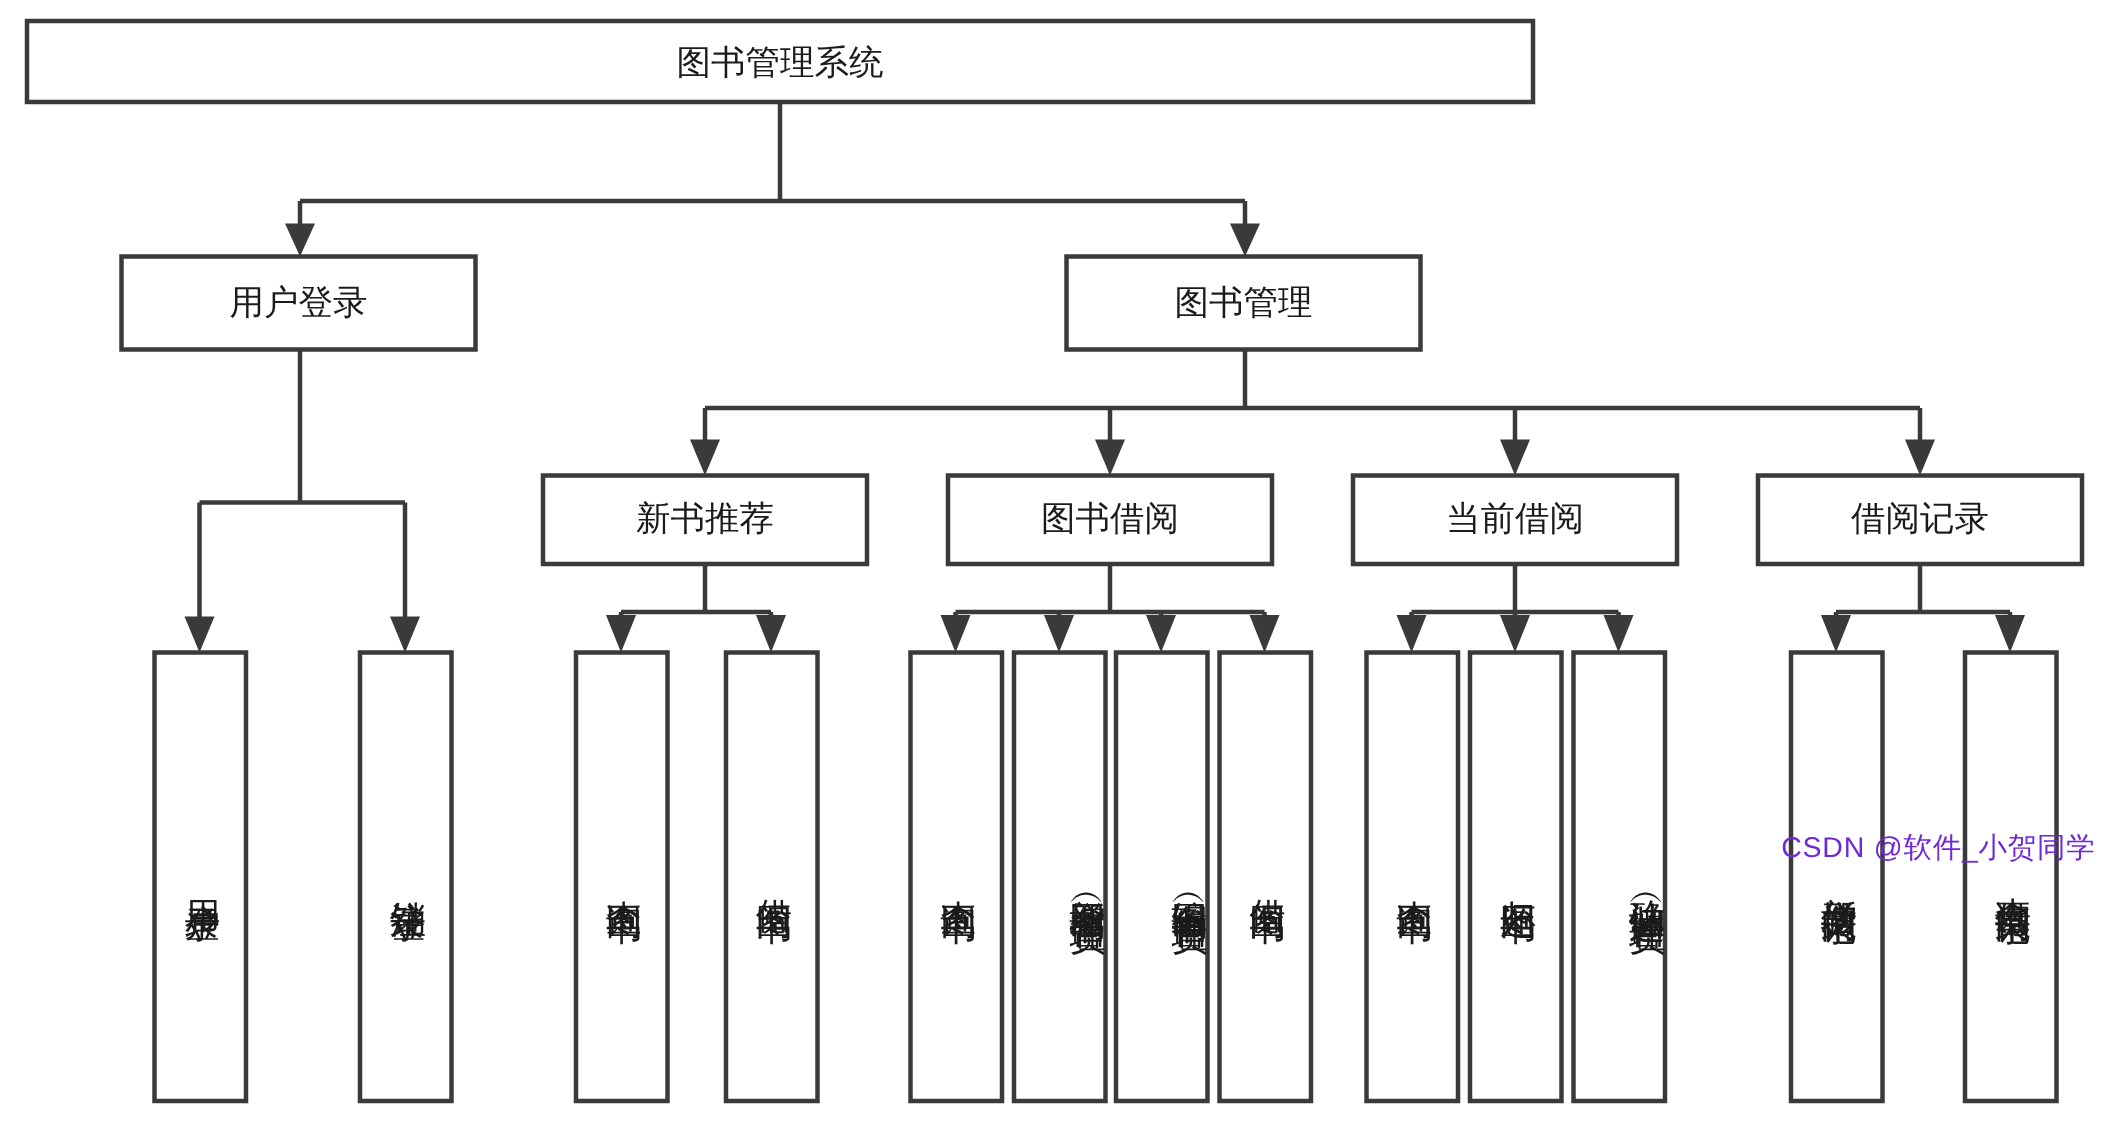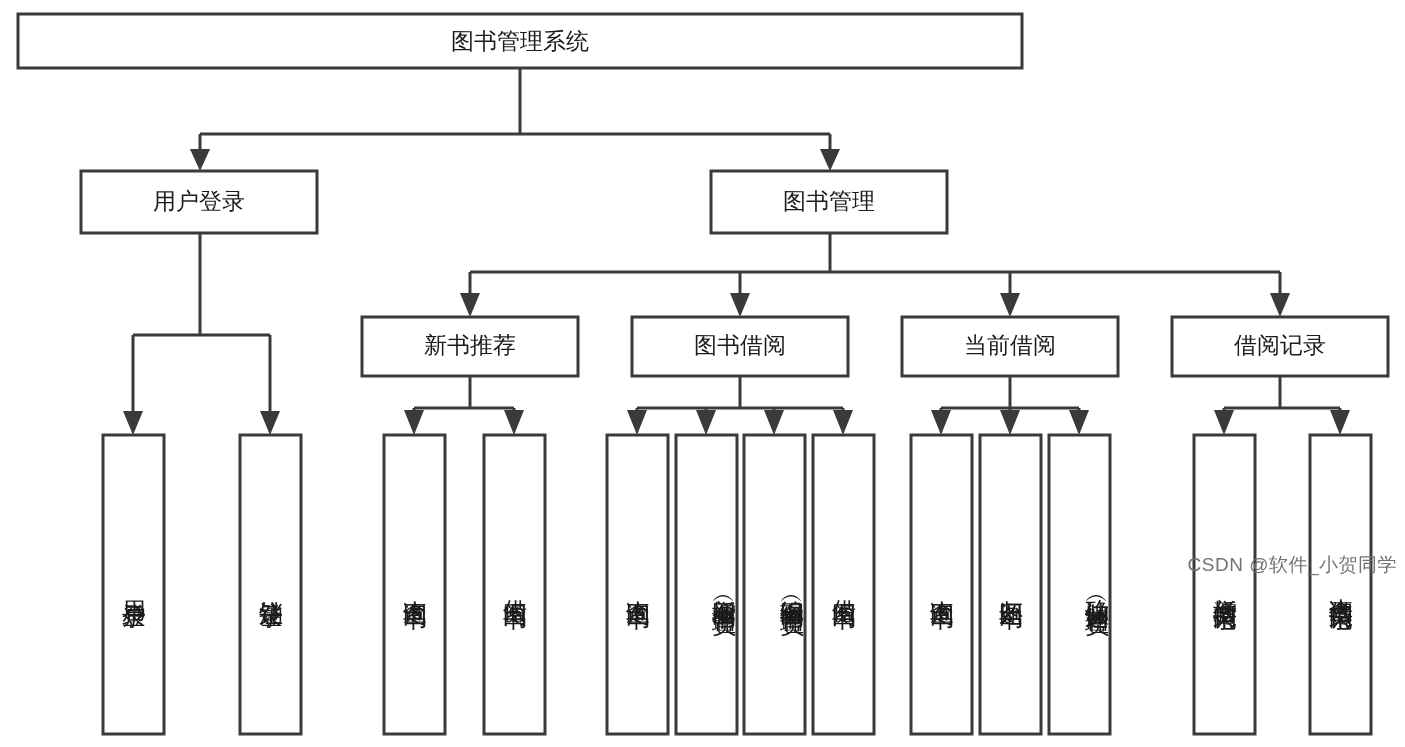--- a/index.html
+++ b/index.html
@@ -62,21 +62,21 @@
     color: #1b1b1b;
     pointer-events: none;
     white-space: nowrap;
   }
   .watermark {
     position: absolute;
     right: 8px;
     bottom: 6px;
     font-family: "Liberation Sans", "DejaVu Sans", sans-serif;
     font-size: 19px;
-    color: #737373;
+    color: #6d28d9;
     letter-spacing: 0.5px;
     white-space: nowrap;
   }
 </style>
 </head>
 <body>
 
 <div id="diagram-root">
 
   <svg class="diagram-canvas" viewBox="0 0 1405 747" xmlns="http://www.w3.org/2000/svg">

